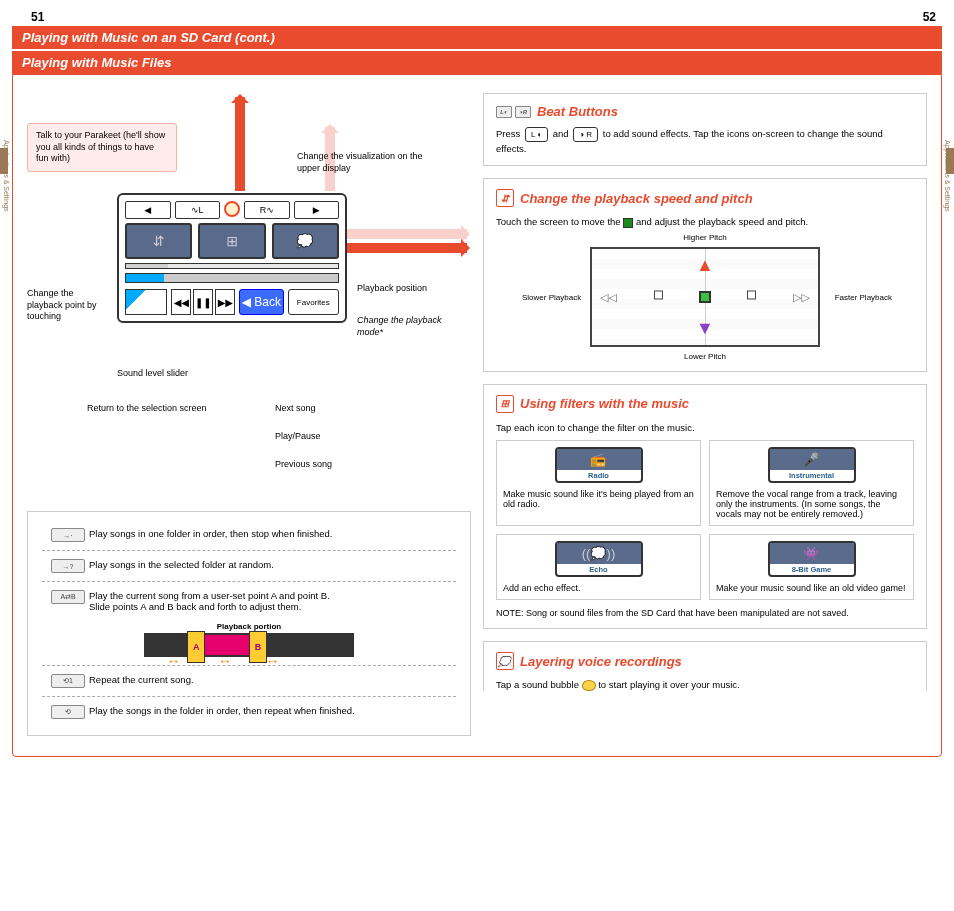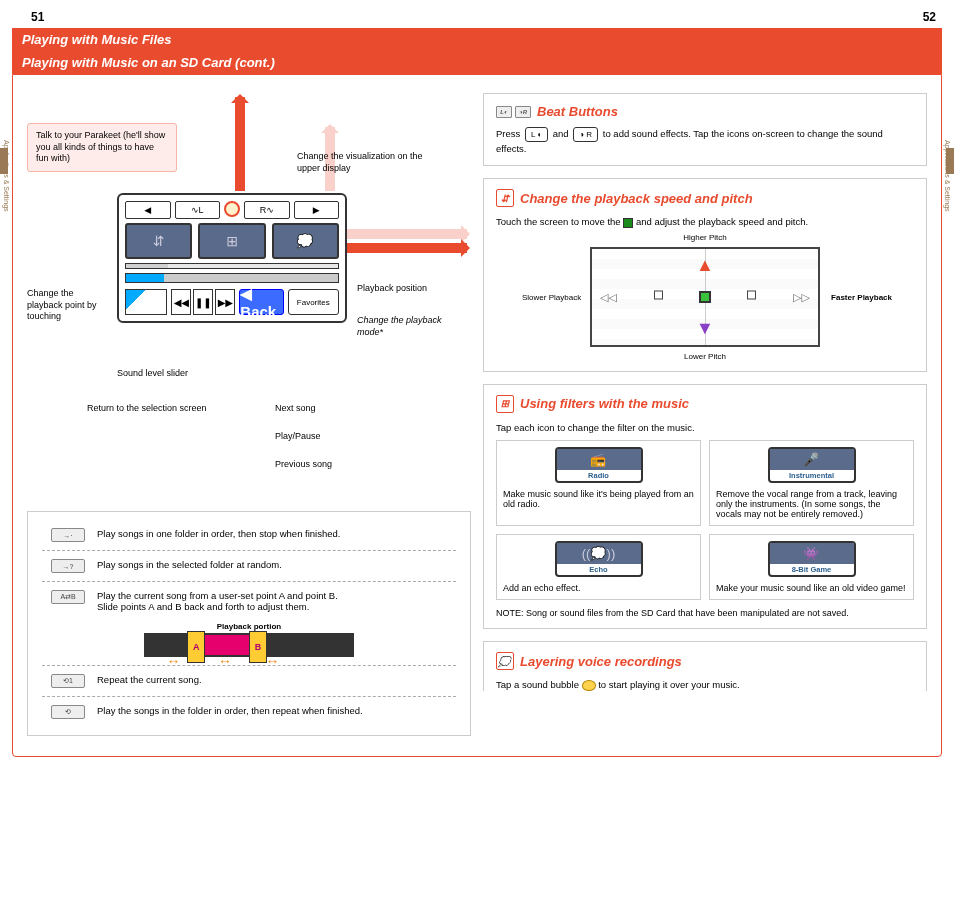--- a/index.html
+++ b/index.html
@@ -25,34 +25,34 @@
 .dev-btn-sm { border: 1.5px solid #333; border-radius: 2px; height: 18px; flex: 1; display: flex; align-items: center; justify-content: center; font-size: 9px; background: #fff; }
 .dev-circle { width: 16px; height: 16px; border: 2px solid #e94b2f; border-radius: 50%; background: #fff2cc; flex: 0 0 16px; }
 .dev-row2 { display: flex; gap: 6px; margin-bottom: 4px; }
 .dev-box { flex: 1; height: 36px; border: 2px solid #333; border-radius: 3px; background: #5a6a8a; display: flex; align-items: center; justify-content: center; color: #ccd; font-size: 14px; }
 .dev-slider { height: 6px; border: 1px solid #333; margin-bottom: 4px; background: linear-gradient(to right, #d0d0d0 20%, #e8e8e8 20%); }
 .dev-track { height: 10px; border: 1px solid #333; margin-bottom: 6px; background: linear-gradient(90deg, #00aaff 0 18%, #ccc 18% 100%); }
 .dev-row3 { display: flex; gap: 4px; align-items: stretch; }
 .dev-vol { width: 46px; height: 26px; border: 1px solid #333; background: linear-gradient(135deg, #0af 30%, #fff 30%); }
 .dev-trans { display: flex; gap: 2px; }
 .dev-trans .tb { width: 20px; height: 26px; border: 1.5px solid #333; display: flex; align-items: center; justify-content: center; font-size: 10px; background: #fff; }
-.dev-back { width: 48px; height: 26px; border: 1.5px solid #00f; background: #3b6cff; color: #fff; display: flex; align-items: center; justify-content: center; font-weight: bold; font-size: 15px; border-radius: 3px; }
+.dev-back { width: 48px; height: 26px; border: 1.5px solid #00f; background: #3b6cff; color: #fff; display: flex; align-items: center; justify-content: center; font-weight: normal; font-size: 12px; border-radius: 3px; }
 .dev-fav { width: 56px; height: 26px; border: 1.5px solid #333; display: flex; align-items: center; justify-content: center; font-size: 8px; background: #fff; border-radius: 3px; }
 
 .callout { position: absolute; font-size: 9px; line-height: 1.3; }
 .arrow-red-h { position: absolute; height: 10px; background: #e94b2f; }
 .arrow-red-h:after { content:""; position:absolute; right:-12px; top:-4px; border:9px solid transparent; border-left-color:#e94b2f; }
 .arrow-red-v { position: absolute; width: 10px; background: #e94b2f; }
 .arrow-red-v:after { content:""; position:absolute; top:-12px; left:-4px; border:9px solid transparent; border-bottom-color:#e94b2f; }
 .arrow-faint { opacity: 0.25; }
 
 
 .modes-box { border: 1px solid #ccc; padding: 12px 14px; margin-top: 8px; }
 .sec-title { color: #e94b2f; font-weight: bold; font-size: 13px; font-style: italic; margin-bottom: 8px; }
-.mode-row { display: flex; align-items: flex-start; gap: 12px; font-size: 9.5px; padding: 4px 9px; }
+.mode-row { display: flex; align-items: flex-start; gap: 4px; font-size: 9.5px; padding: 4px 9px; }
 .mode-icon { width: 34px; height: 14px; border: 1px solid #888; border-radius: 2px; display: flex; align-items: center; justify-content: center; font-size: 7px; color: #444; background: #eee; flex-shrink: 0; }
 .dash-sep { border: none; border-top: 1px dashed #aaa; margin: 4px 0; }
 .pb-portion { text-align: center; font-size: 8px; font-weight: bold; margin-top: 6px; }
 .pb-bar { width: 210px; height: 24px; border: 2px solid #333; margin: 2px auto 8px; position: relative; background: linear-gradient(90deg, #333 0 22%, #e6006e 22% 52%, #333 52% 100%); }
 .pb-bar .mk { position: absolute; top: -4px; width: 18px; height: 32px; background: #ffcc33; border: 1px solid #333; font-size: 9px; font-weight: bold; display: flex; align-items: center; justify-content: center; color: #b3006e; }
 .pb-bar .mkA { left: 20%; }
 .pb-bar .mkB { left: 50%; }
 .pb-arrow { position: absolute; bottom: -12px; font-size: 14px; color: #f28c1c; font-weight: bold; }
 
 
@@ -70,21 +70,21 @@
 .sp-grid:before { content:""; position:absolute; left:50%; top:0; bottom:0; border-left:1px solid #ccc; }
 .sp-h { position:absolute; top:50%; left:8px; right:8px; transform:translateY(-50%); display:flex; justify-content:space-between; font-size:11px; color:#666; }
 .sp-h .dot{ width:9px; height:9px; border:1.5px solid #444; background:#fff; }
 .sp-v-up{ position:absolute; left:50%; top:6px; transform:translateX(-50%); font-size:18px; color:#e94b2f; font-weight:bold; }
 .sp-v-dn{ position:absolute; left:50%; bottom:6px; transform:translateX(-50%); font-size:18px; color:#8a3fc7; font-weight:bold; }
 .sp-center{ position:absolute; left:50%; top:50%; width:12px; height:12px; border:2px solid #333; background:#3cc13c; transform:translate(-50%,-50%); }
 .sp-label { font-size: 8px; position: absolute; }
 .sp-label.top { top: -14px; left: 50%; transform: translateX(-50%); }
 .sp-label.bot { bottom: -14px; left: 50%; transform: translateX(-50%); }
 .sp-label.lft { left: -68px; top: 50%; transform: translateY(-50%); }
-.sp-label.rgt { right: -72px; top: 50%; transform: translateY(-50%); font-weight: bold; }
+.sp-label.rgt { right: -72px; top: 50%; transform: translateY(-50%); }
 
 
 .filter-grid { display: grid; grid-template-columns: 1fr 1fr; gap: 8px; margin-top: 6px; }
 .filter { border: 1px solid #ccc; padding: 6px; font-size: 9px; }
 .filter-chip { width: 88px; height: 36px; margin: 0 auto 6px; border: 2px solid #333; border-radius: 4px; background: #fff; display: flex; flex-direction: column; align-items: center; justify-content: center; }
 .filter-chip .ico { width: 100%; flex:1; background: #5b6b8b; display:flex; align-items:center; justify-content:center; color:#ccd; font-size:13px; }
 .filter-chip .lbl { font-size: 7.5px; color: #2b5f8c; font-weight: bold; padding: 1px 0; }
 .note { font-size: 9px; margin-top: 8px; }
 .bubble-icon { display:inline-block; width:14px; height:11px; background:#ffd24d; border:1px solid #b38600; border-radius:50% 50% 50% 45%; vertical-align:middle; }
 </style>
@@ -94,22 +94,22 @@
 <div class="page">
   <div class="page-numbers">
     <span>51</span>
     <span>52</span>
   </div>
   <div class="side-block left"></div>
   <div class="side-block right"></div>
   <div class="side-tab left">Applications &amp; Settings</div>
   <div class="side-tab right">Applications &amp; Settings</div>
 
+  <div class="header-bar">Playing with Music on an SD Card (cont.)</div>
   <div class="header-bar sub">Playing with Music Files</div>
-  <div class="header-bar">Playing with Music on an SD Card (cont.)</div>
 
   <div class="frame">
 
     <div class="col">
       <div class="device-area">
         <div class="parakeet-tip">Talk to your Parakeet (he'll show you all kinds of things to have fun with)</div>
 
         <div class="arrow-red-v" style="left:208px; top:4px; height:94px;"></div>
         <div class="arrow-red-v arrow-faint" style="left:298px; top:34px; height:64px;"></div>
         <div class="arrow-red-h" style="left:320px; top:150px; width:120px;"></div>

